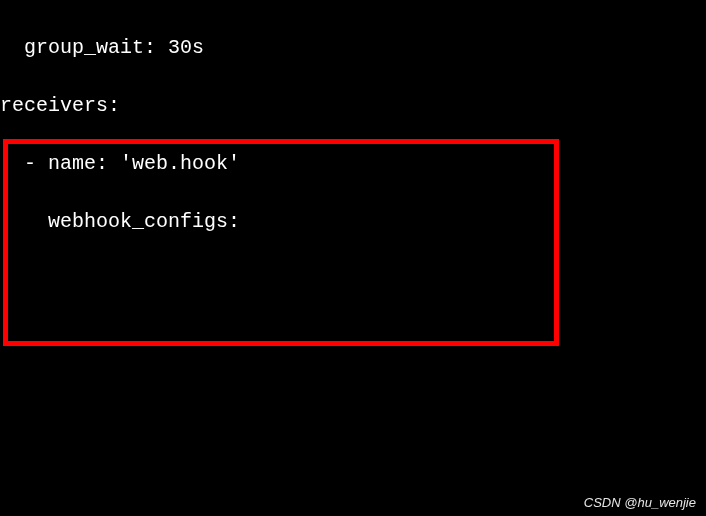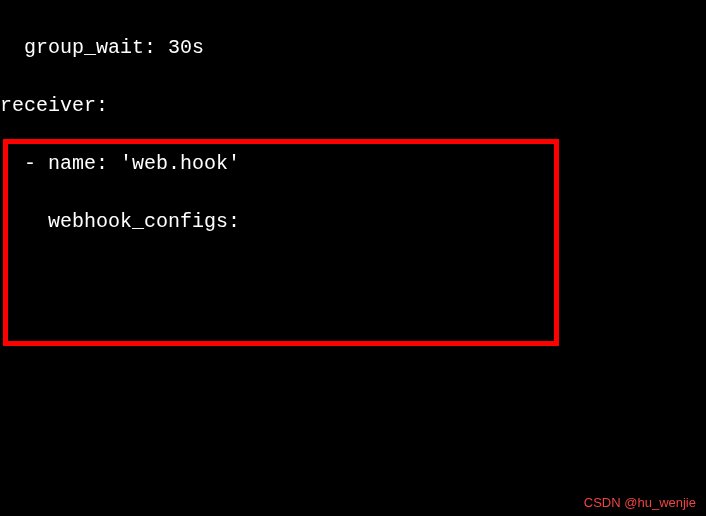--- a/index.html
+++ b/index.html
@@ -42,31 +42,32 @@
       width: 556px;
       height: 207px;
       pointer-events: none;
       z-index: 10;
     }
     .watermark {
       position: absolute;
       bottom: 6px;
       right: 10px;
       font-size: 13px;
-      color: #ef4444;
+      color: #e5e5e5;
       font-family: Arial, sans-serif;
       z-index: 5;
+      font-style: italic;
     }
   </style>
 </head>
 <body>
 
 <div class="terminal">
 <span class="line">  group_wait: 30s</span>
-<span class="line">receiver:</span>
+<span class="line">receivers:</span>
 <span class="line">  - name: 'web.hook'</span>
 <span class="line">    webhook_configs:</span>
 
 
 
 
 
 
 
 

